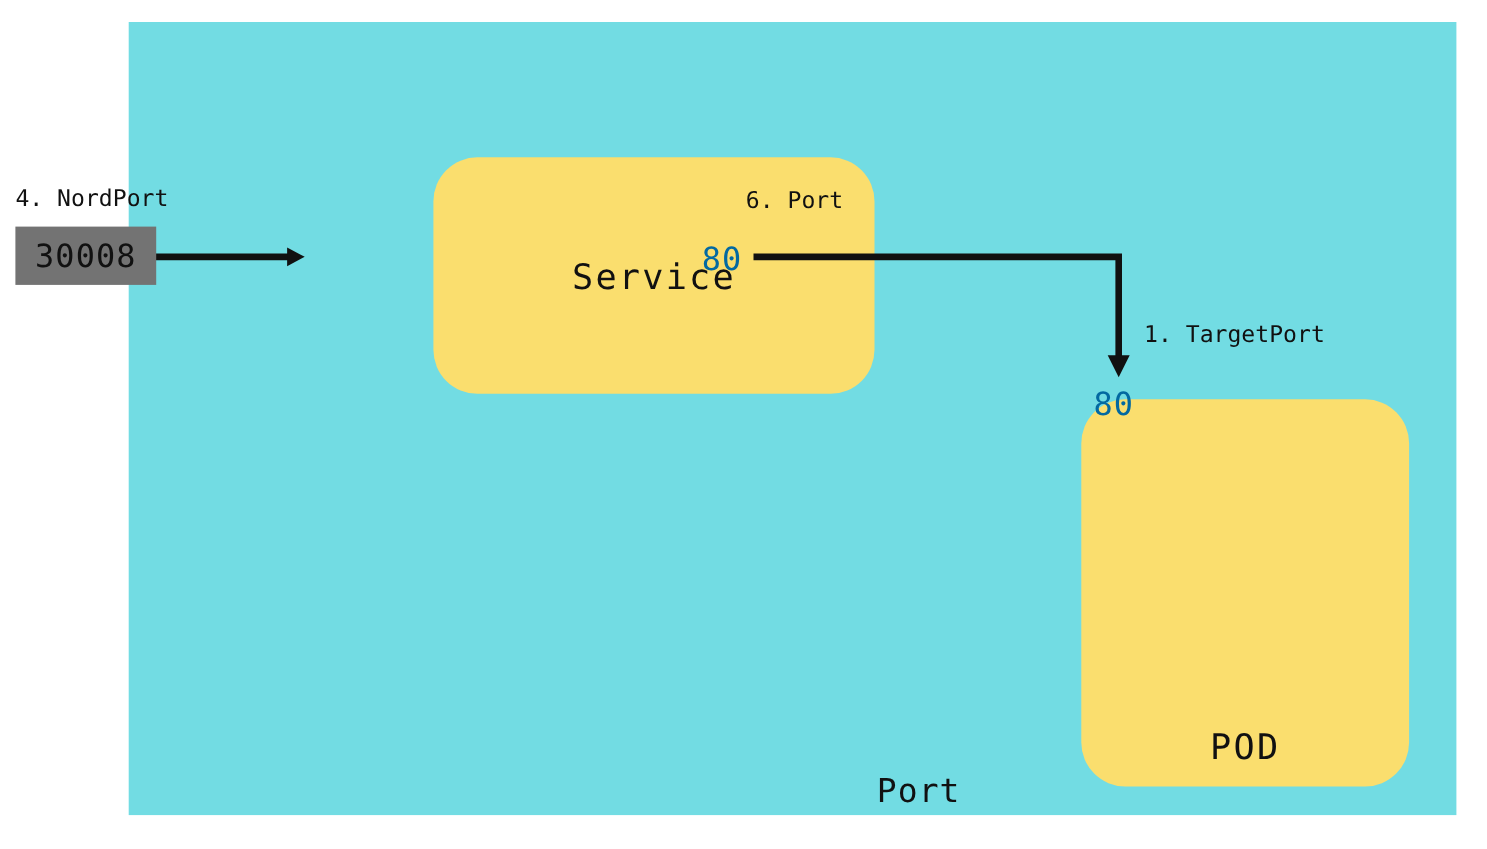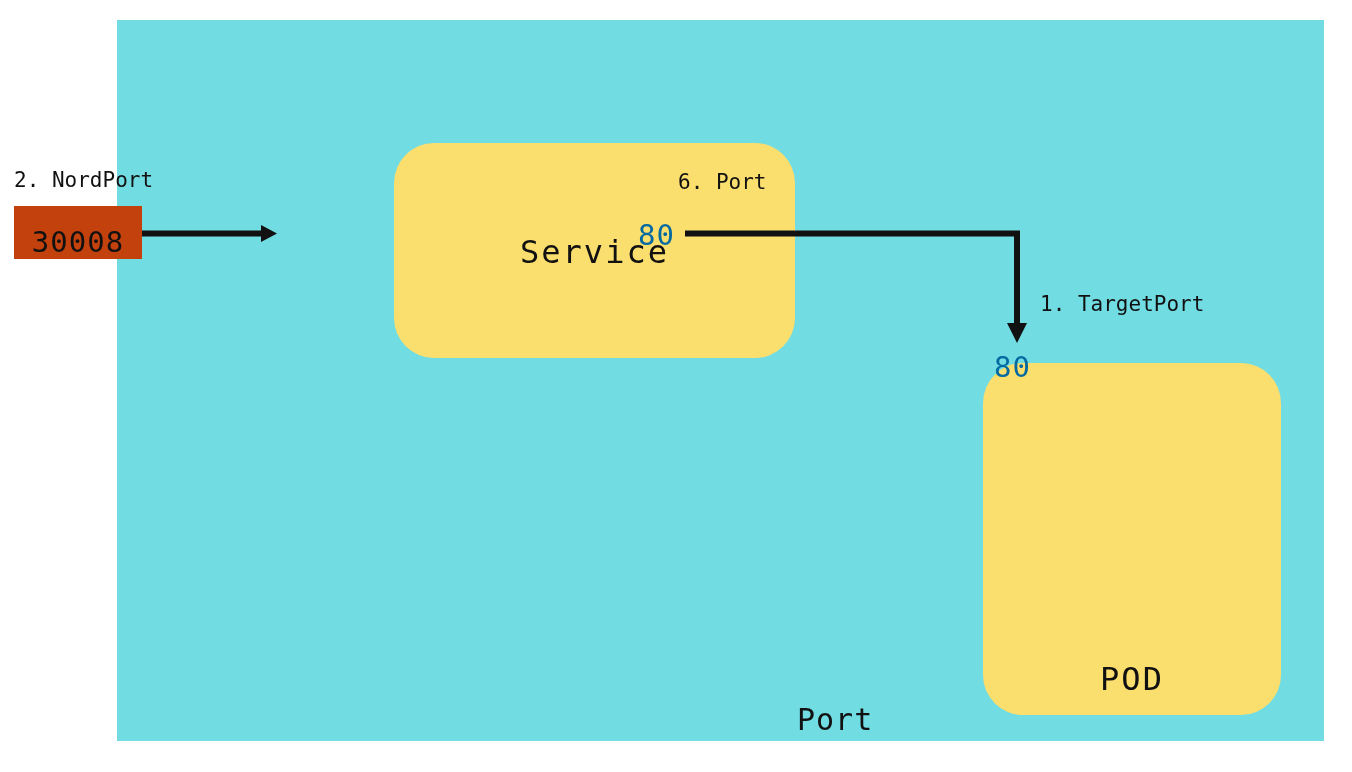--- a/index.html
+++ b/index.html
@@ -87,23 +87,23 @@
   .caption-port       { left: 678px;  top: 170px; }
   .caption-targetport { left: 1040px; top: 292px; }
 
   
   .nodeport-badge {
     position: absolute;
     left: 14px;
     top: 206px;
     width: 128px;
     height: 53px;
-    background: #c2410c;
+    background: #737373;
     display: flex;
-    align-items: flex-end;
+    align-items: center;
     justify-content: center;
   }
   .nodeport-badge .badge-value {
     font-size: 29px;
     color: #111111;
     letter-spacing: 1px;
   }
 
   
   .connectors {
@@ -139,21 +139,21 @@
     <polygon points="277,233.5 261,225 261,242" fill="#111111"></polygon>
 
     <polyline points="685,233.5 1017,233.5 1017,327" fill="none" stroke="#111111" stroke-width="6"></polyline>
     <polygon points="1017,343 1007,323 1027,323" fill="#111111"></polygon>
   </svg>
 
   <div class="port-value port-service-out">80</div>
 
   <div class="port-value port-pod-in">80</div>
 
-  <div class="caption caption-nodeport">2. NordPort</div>
+  <div class="caption caption-nodeport">4. NordPort</div>
 
   <div class="caption caption-port">6. Port</div>
 
   <div class="caption caption-targetport">1. TargetPort</div>
 
   <div class="nodeport-badge">
     <span class="badge-value">30008</span>
   </div>
 
 </div>

